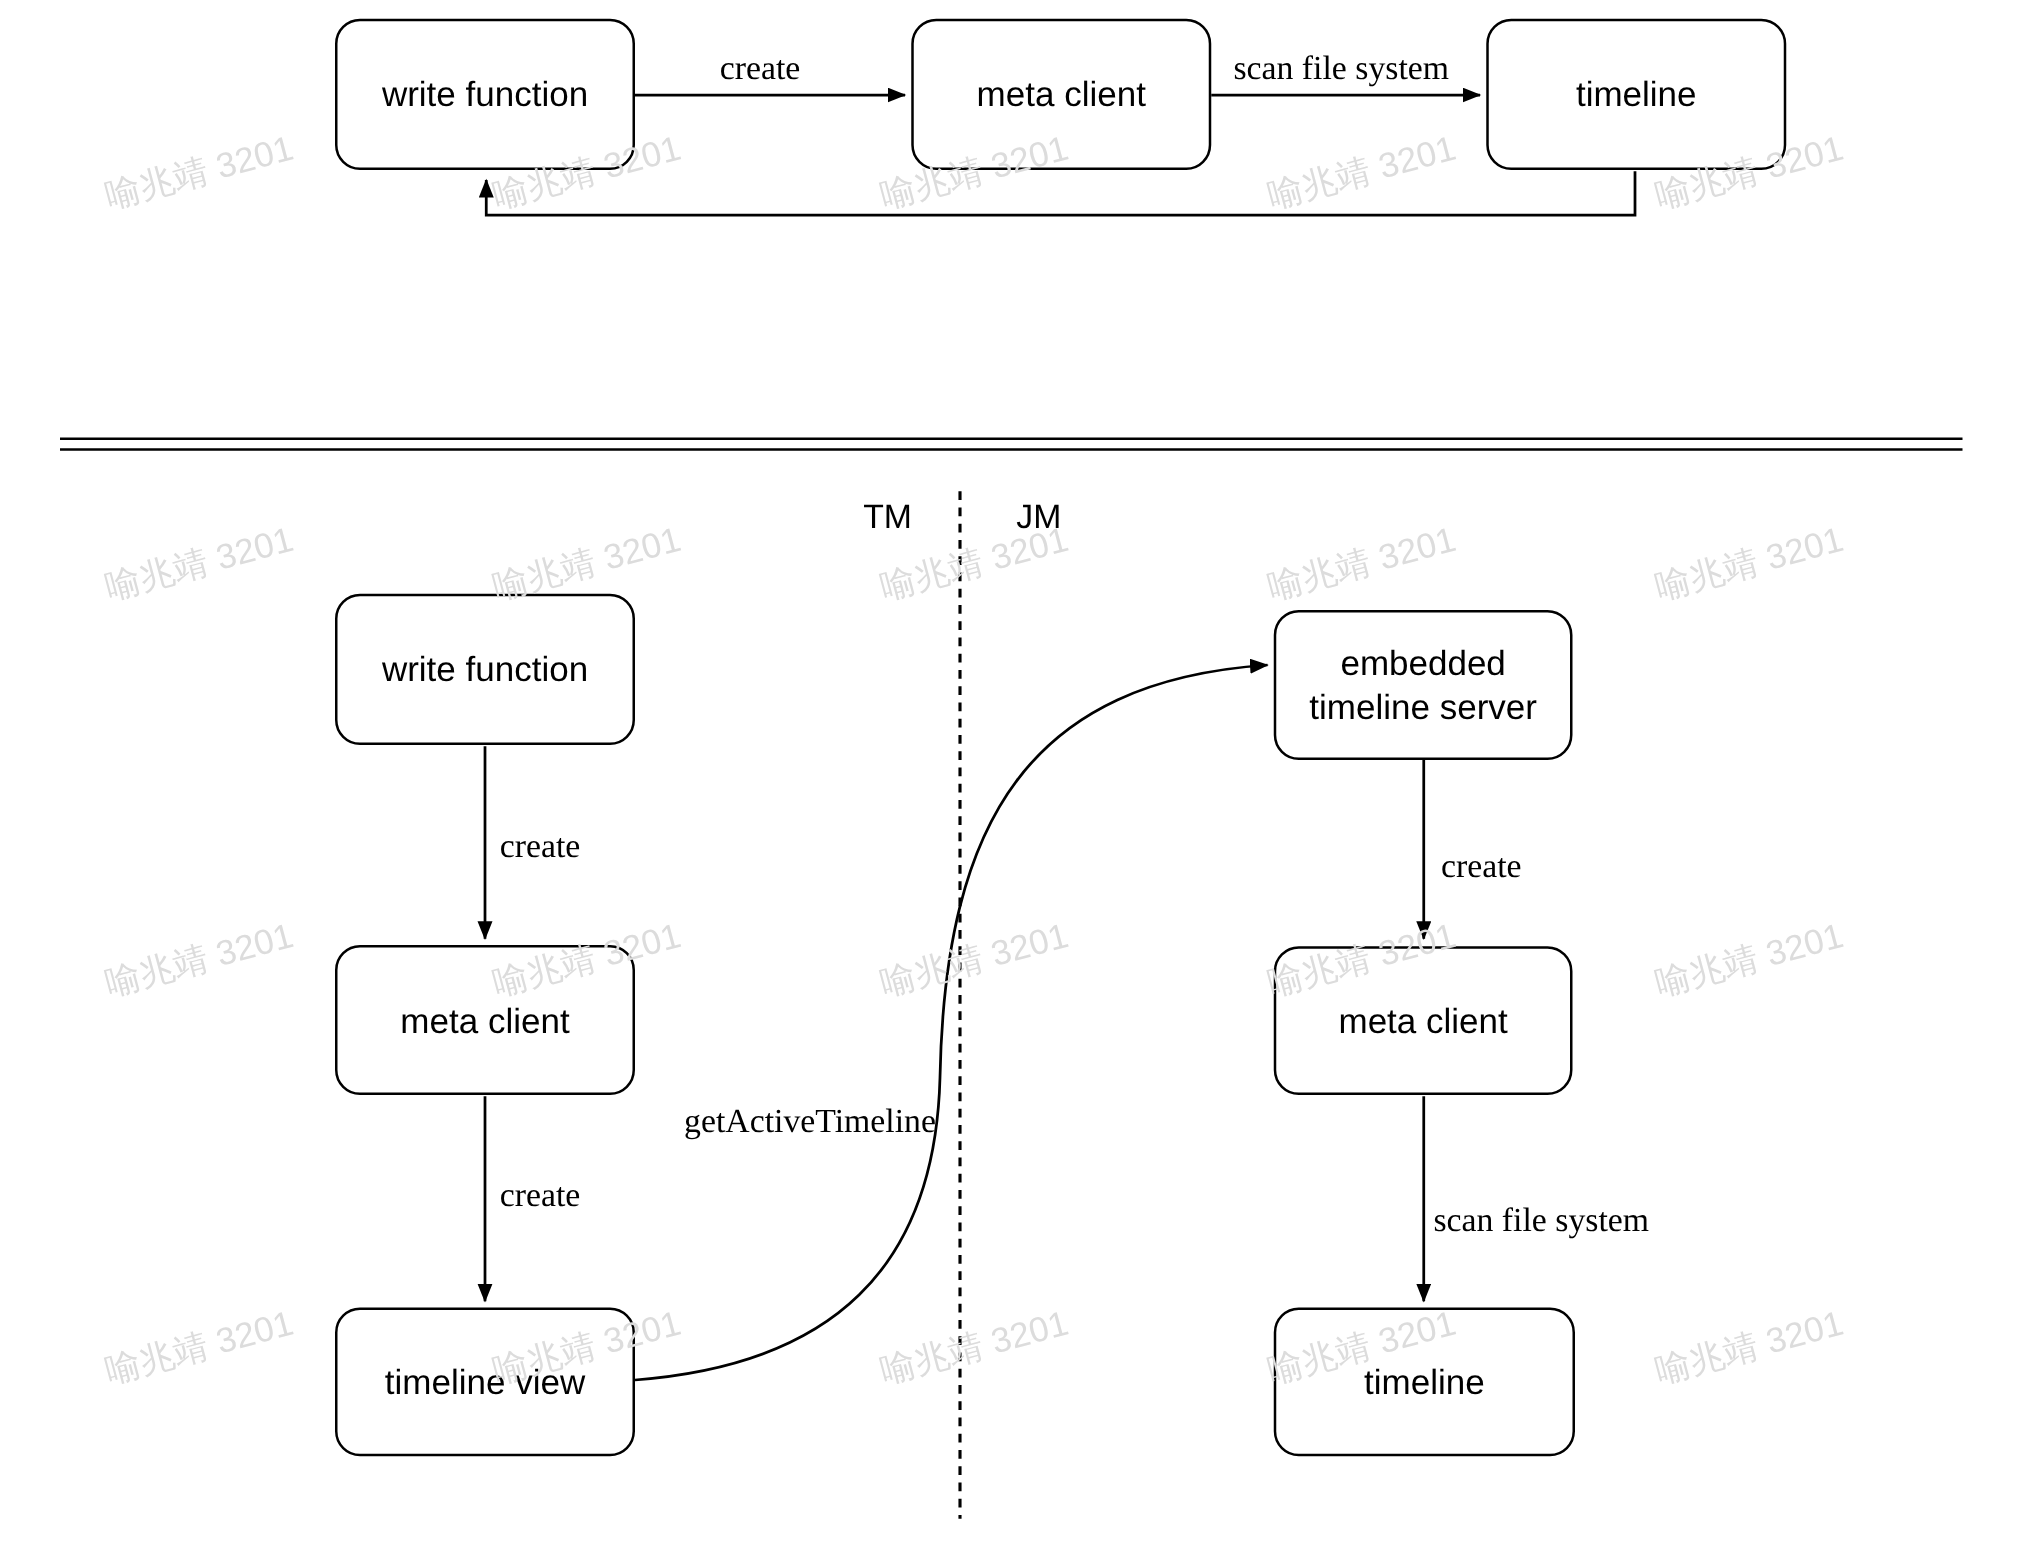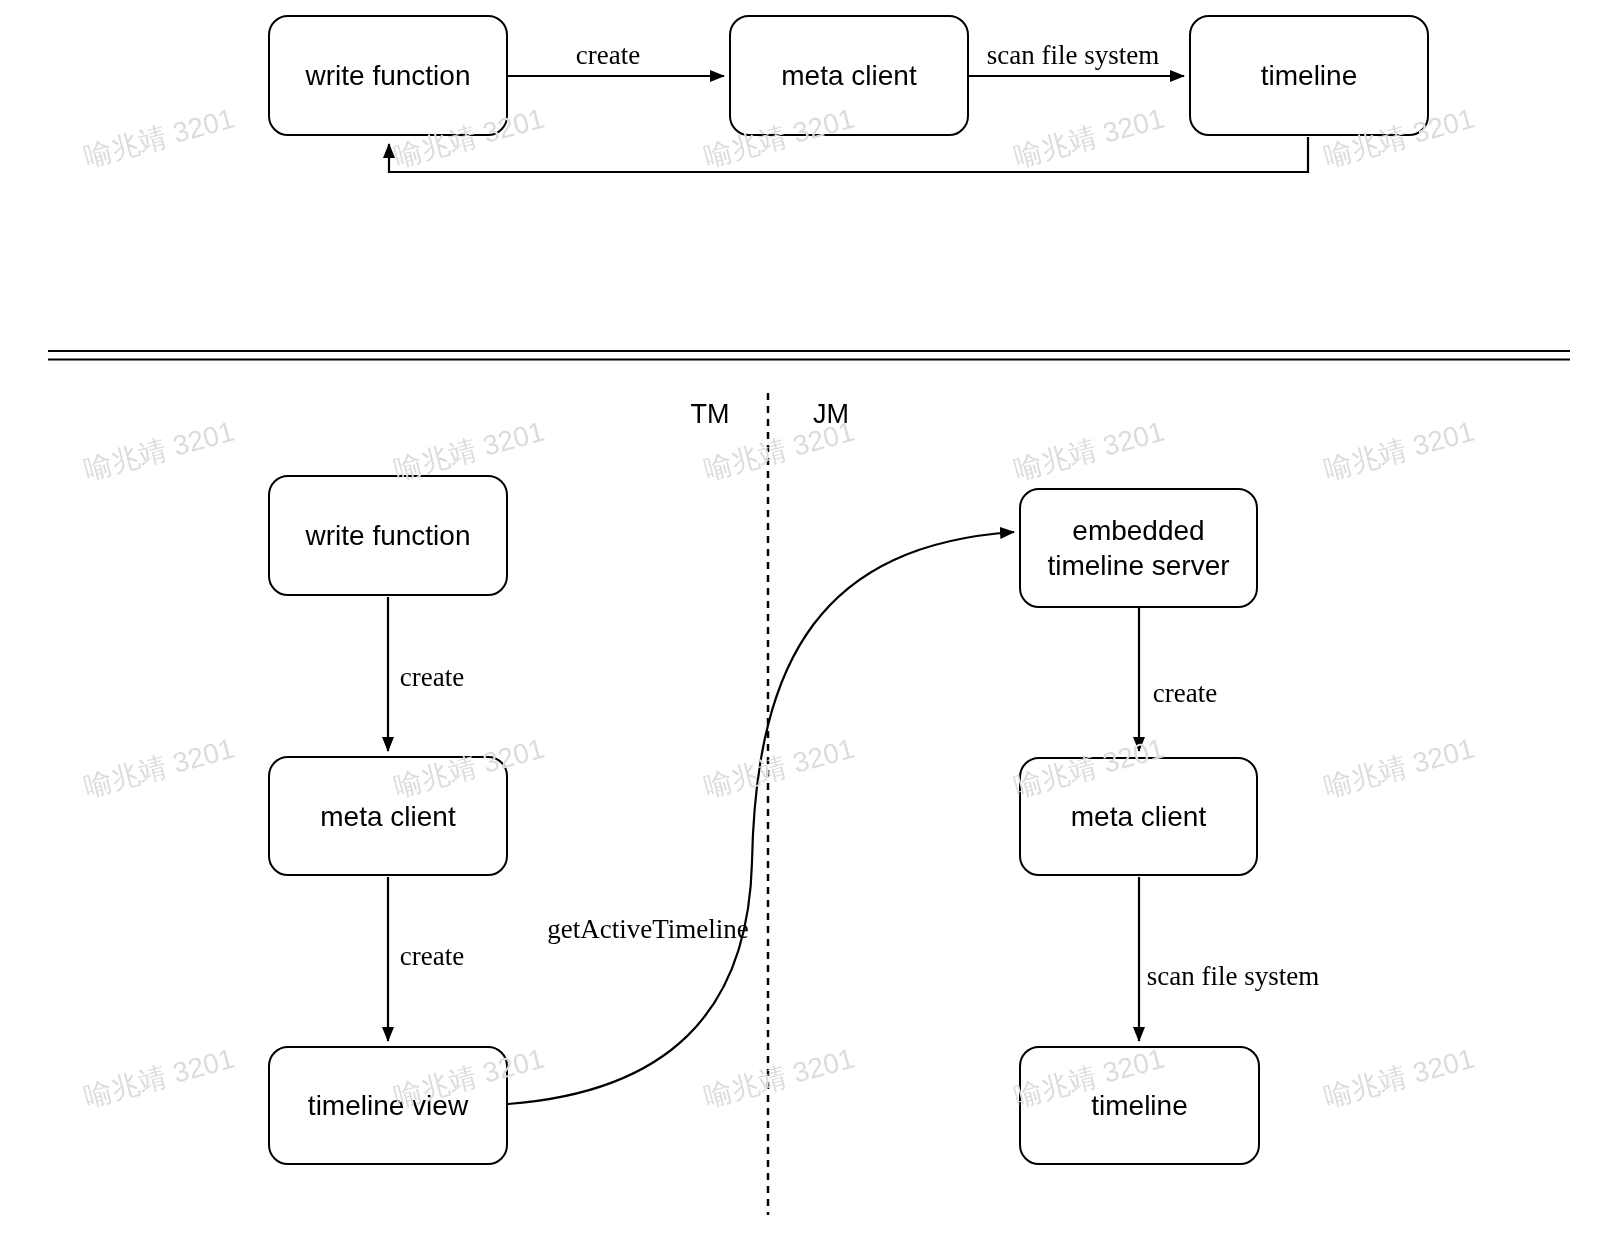--- a/index.html
+++ b/index.html
@@ -88,21 +88,21 @@
   <div class="edge-label" style="left:432px;top:677px;">create</div>
   <div class="edge-label" style="left:432px;top:956px;">create</div>
 
   <div class="node" style="left:1019px;top:488px;width:239px;height:120px;">embedded timeline server</div>
   <div class="node" style="left:1019px;top:757px;width:239px;height:119px;">meta client</div>
   <div class="node" style="left:1019px;top:1046px;width:241px;height:119px;">timeline</div>
 
   <div class="edge-label" style="left:1185px;top:693px;">create</div>
   <div class="edge-label" style="left:1233px;top:976px;">scan file system</div>
 
-  <div class="edge-label" style="left:648px;top:929px;">getActiveTimeline</div>
+  <div class="edge-label" style="left:648px;top:897px;">getActiveTimeline</div>
 
   <div class="wm-layer">
       <span class="wm" style="left: 85px; top: 139px; color: rgb(220, 220, 220);">喻兆靖 3201</span>
       <span class="wm" style="left: 395px; top: 139px; color: rgb(220, 220, 220);">喻兆靖 3201</span>
       <span class="wm" style="left: 705px; top: 139px; color: rgb(220, 220, 220);">喻兆靖 3201</span>
       <span class="wm" style="left: 1015px; top: 139px; color: rgb(220, 220, 220);">喻兆靖 3201</span>
       <span class="wm" style="left: 1325px; top: 139px; color: rgb(220, 220, 220);">喻兆靖 3201</span>
       <span class="wm" style="left: 85px; top: 452px; color: rgb(220, 220, 220);">喻兆靖 3201</span>
       <span class="wm" style="left: 395px; top: 452px; color: rgb(220, 220, 220);">喻兆靖 3201</span>
       <span class="wm" style="left: 705px; top: 452px; color: rgb(220, 220, 220);">喻兆靖 3201</span>

